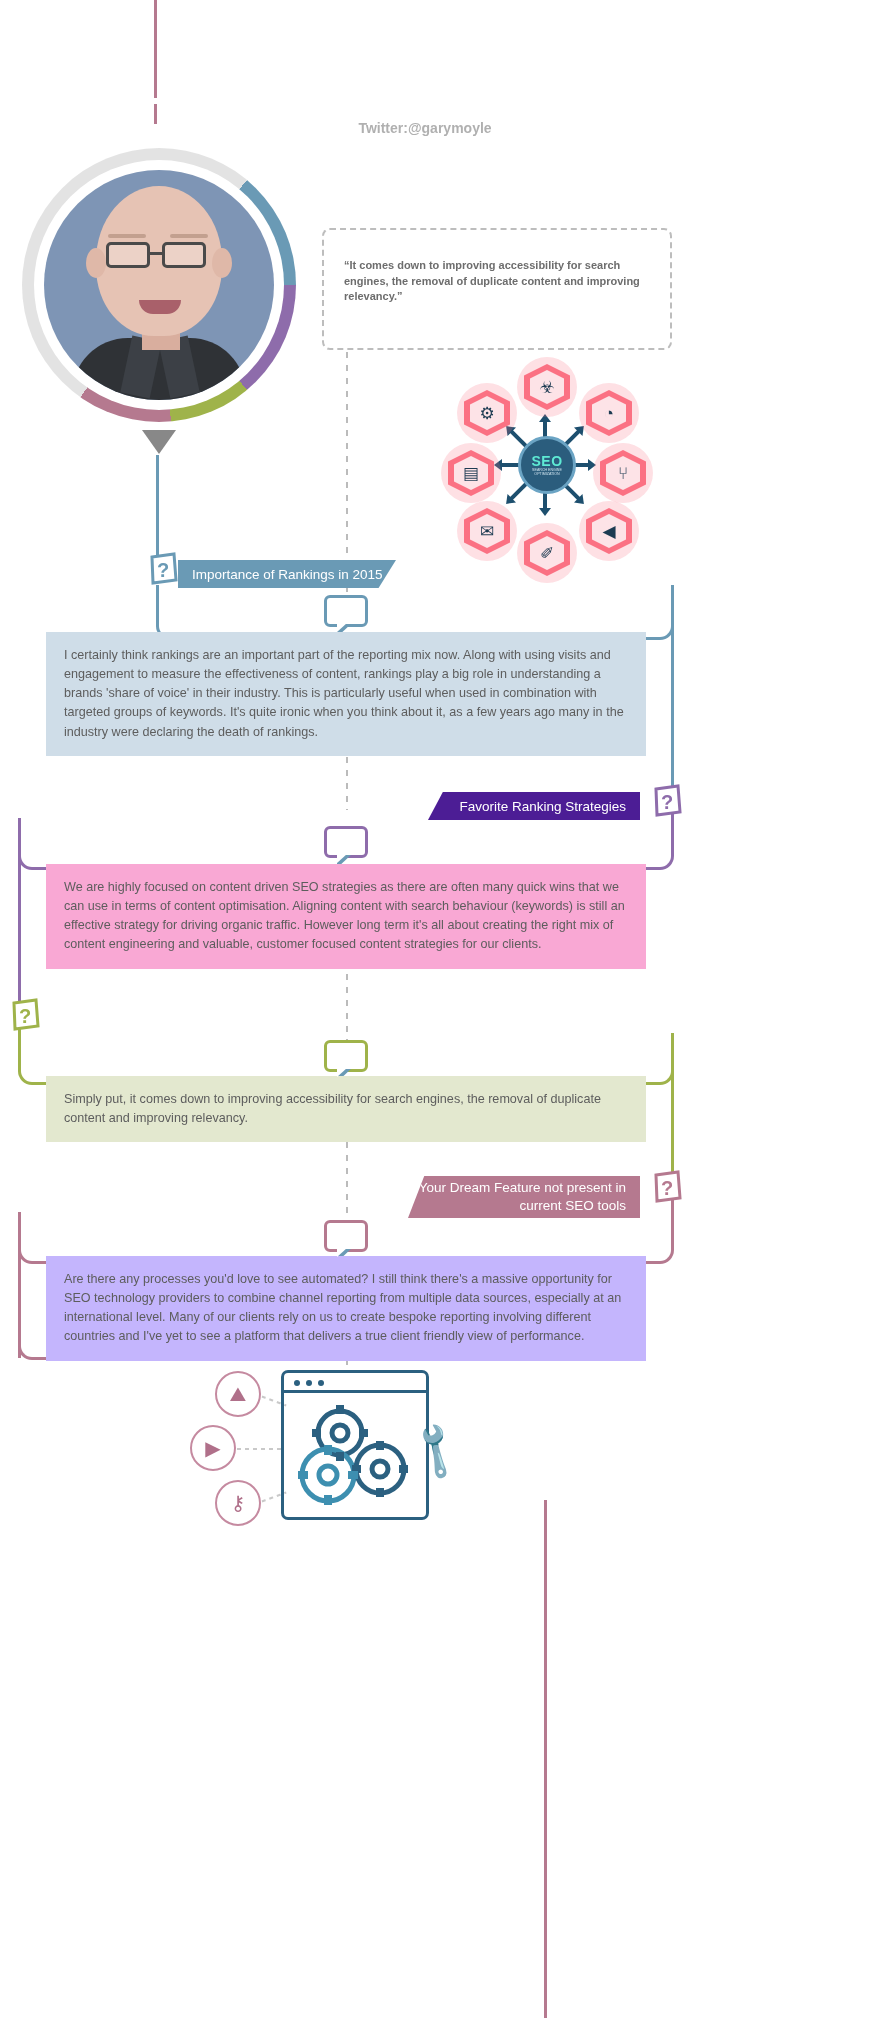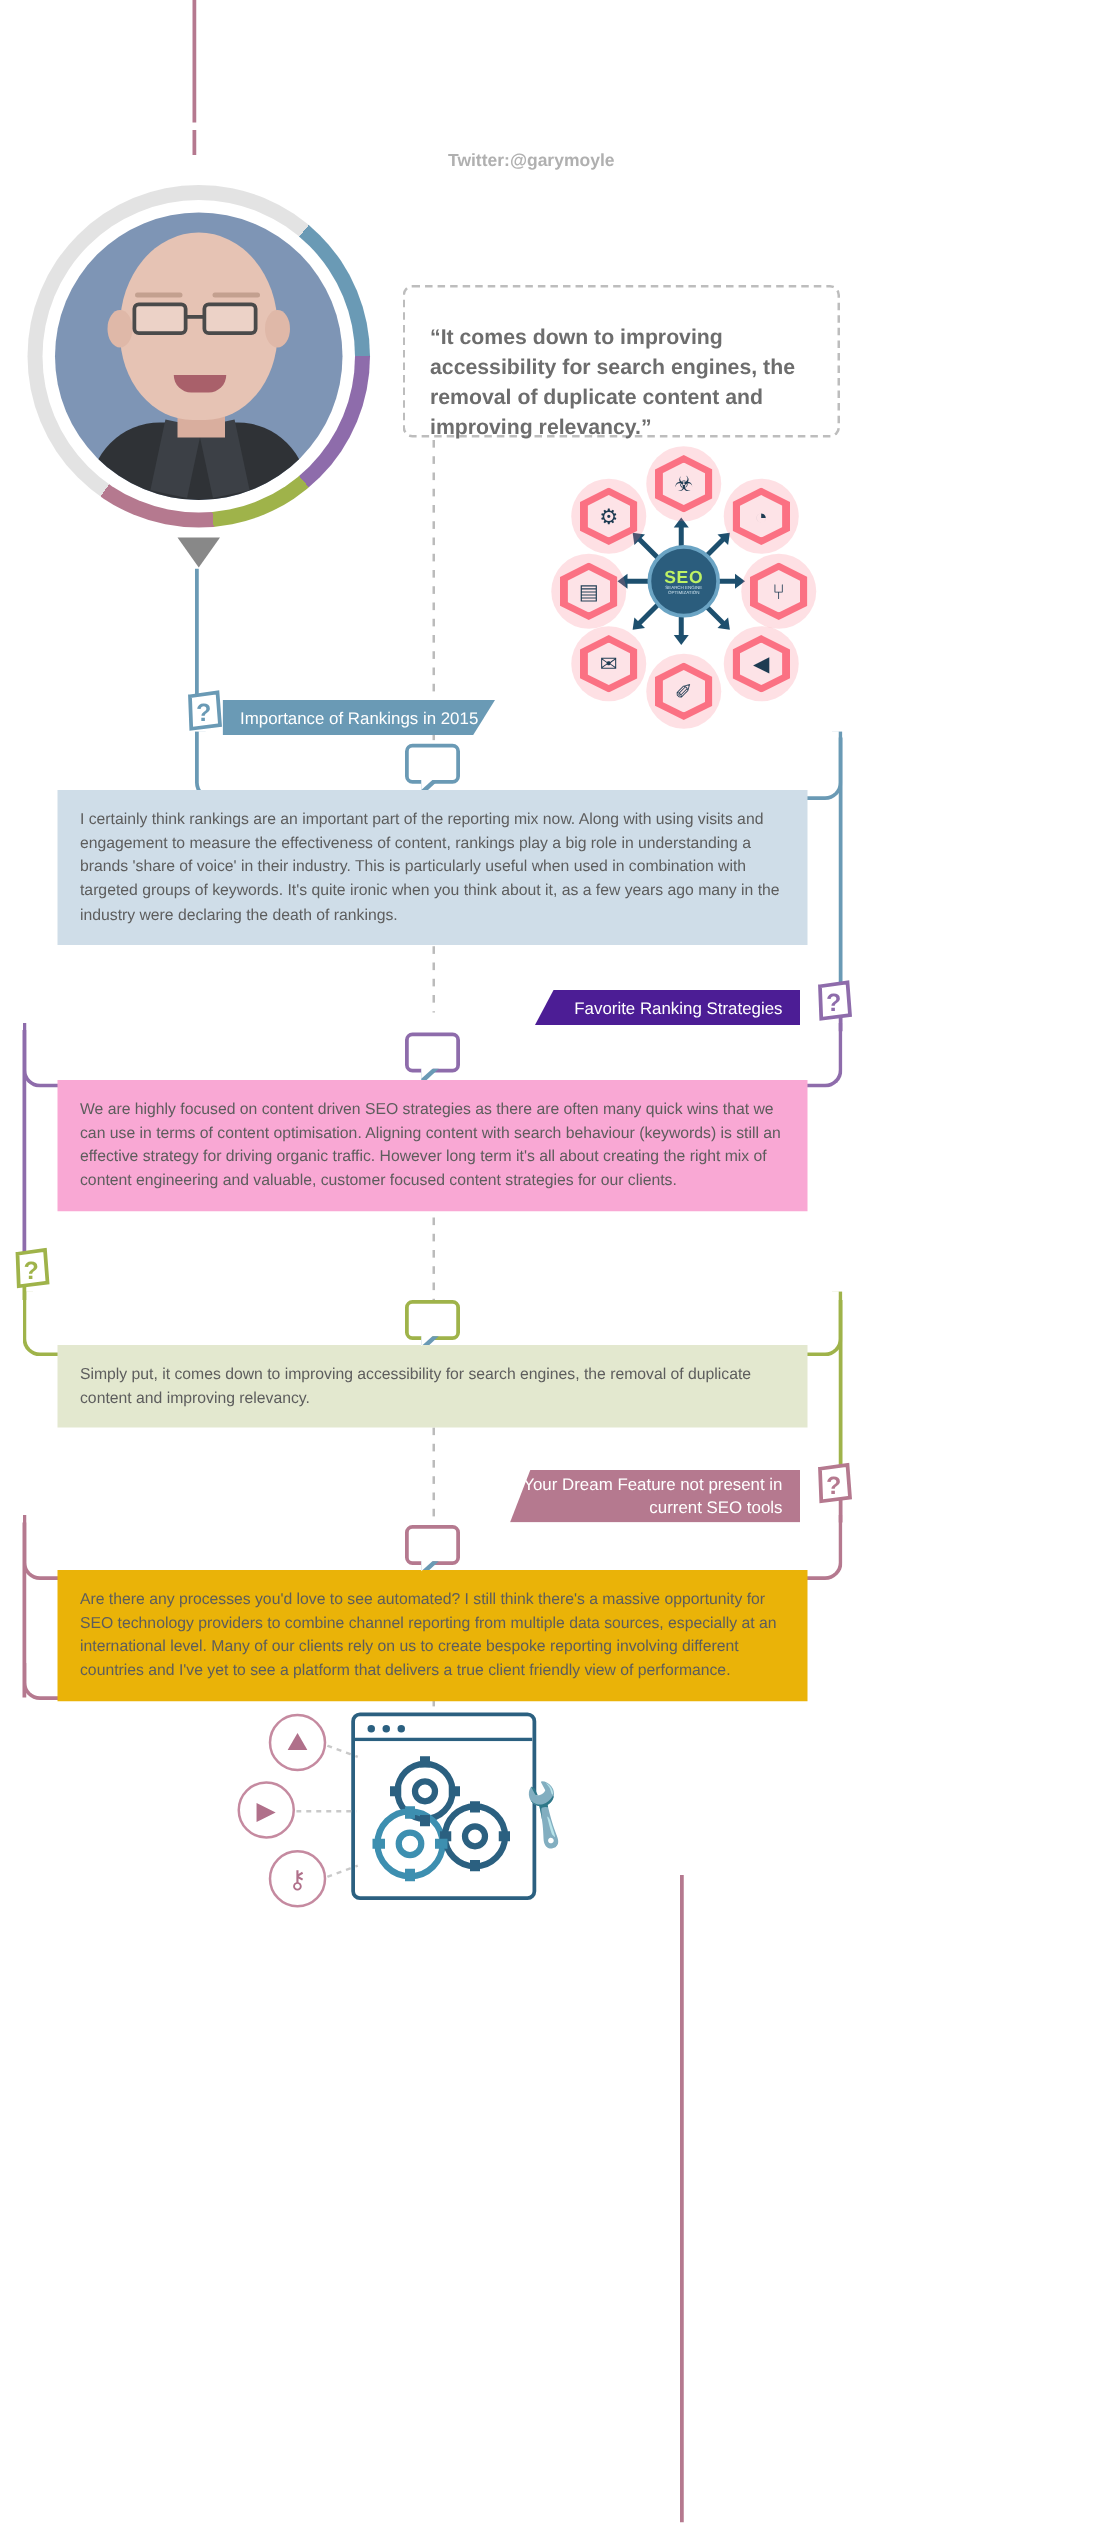--- a/index.html
+++ b/index.html
@@ -46,42 +46,42 @@
   .brow-r { left:126px; top:64px; width:38px; height:4px; background:#c3a08f; border-radius:2px;}
   .body-sh { left:28px; top:168px; width:174px; height:100px; border-radius:56px 56px 0 0; background:#2f3236; }
   .collar-l { left:82px; top:168px; width:30px; height:58px; background:#3c4046; transform:rotate(12deg); }
   .collar-r { left:120px; top:168px; width:30px; height:58px; background:#3c4046; transform:rotate(-12deg); }
   .neck { left:98px; top:150px; width:38px; height:30px; background:#d9ae9e; }
 
   
   .quote-box { position:absolute; left:322px; top:228px; width:350px; height:122px;
     border:2px dashed #bdbdbd; border-radius:8px; }
   .quote-text { position:absolute; left:344px; top:258px; width:312px;
-    font-size:17px; font-weight:bold; color:#6d6d6d; line-height:1.42; }
+    font-size:11px; font-weight:bold; color:#6d6d6d; line-height:1.42; }
 
   
   .hexwrap { position:absolute; left:440px; top:358px; width:212px; height:212px; }
   .hex { position:absolute; width:46px; height:46px; }
   .hexshape {
     width:100%; height:100%;
     clip-path: polygon(50% 0%, 100% 25%, 100% 75%, 50% 100%, 0% 75%, 0% 25%);
     background:#fb7183; display:flex; align-items:center; justify-content:center;
   }
   .hexshape::before {
     content:""; position:absolute; width:34px; height:34px;
     clip-path: polygon(50% 0%, 100% 25%, 100% 75%, 50% 100%, 0% 75%, 0% 25%);
     background:#fde3e7;
   }
   .hex .glyph { position:relative; z-index:2; font-size:17px; color:#1d3b52; line-height:1; }
   .hex-halo { position:absolute; left:-7px; top:-7px; width:60px; height:60px; border-radius:50%;
     background:rgba(251,113,131,.22); }
   .seo-center { position:absolute; left:78px; top:78px; width:58px; height:58px; border-radius:50%;
     background:#2b5d7d; display:flex; flex-direction:column; align-items:center; justify-content:center;
     border:3px solid #6ba4c4; }
-  .seo-center .s1 { font-size:14px; font-weight:bold; color:#bef264; letter-spacing:.5px; line-height:1;text-align:right; }
+  .seo-center .s1 { font-size:14px; font-weight:bold; color:#5eead4; letter-spacing:.5px; line-height:1;text-align:right; }
   .seo-center .s2 { font-size:3.6px; color:#cfe3ee; line-height:1.25; text-align:center; }
   .spoke { position:absolute; background:#1d4f6e; height:4px; transform-origin:0 50%; }
   .spoke::after { content:""; position:absolute; right:-7px; top:-4px;
     border-left:8px solid #1d4f6e; border-top:6px solid transparent; border-bottom:6px solid transparent; }
 
   
   .rail { position:absolute; border-style:solid; border-color:#6a9ab5; }
   .dashline { position:absolute; left:346px; width:2px;
     background-image: linear-gradient(#bbb 6px, transparent 6px);
     background-size: 2px 13px; }
@@ -289,21 +289,21 @@
     <svg viewBox="0 0 30 34" xmlns="http://www.w3.org/2000/svg">
       <path d="M4 5 L26 2 L28 28 L5 31 Z" fill="#ffffff" stroke="#b5798f" stroke-width="3"></path>
       <text x="15" y="25" font-family="Liberation Sans, sans-serif" font-size="20" font-weight="bold" fill="#b5798f" text-anchor="middle">?</text>
     </svg>
   </div>
   <div class="ribbon" style="left:408px; top:1176px; width:232px; height:42px; background:#b5798f; justify-content:flex-end;
               clip-path: polygon(7% 0, 100% 0, 100% 100%, 0 100%); padding-right:14px; text-align:right; line-height:1.35;">
     <span>Your Dream Feature not present in current SEO tools</span>
   </div>
   <div class="bubble" style="left:324px; top:1220px; border-color:#b5798f;"></div>
-  <div class="panel" style="left:46px; top:1256px; width:600px; background:#eab308;">
+  <div class="panel" style="left:46px; top:1256px; width:600px; background:#c4b5fd;">
     <span>Are there any processes you'd love to see automated? I still think there's a massive opportunity for SEO technology providers to combine channel reporting from multiple data sources, especially at an international level. Many of our clients rely on us to create bespoke reporting involving different countries and I've yet to see a platform that delivers a true client friendly view of performance.</span>
   </div>
 
   <div class="browser">
     <div class="browser-bar"></div>
     <div class="dot" style="left:10px;"></div>
     <div class="dot" style="left:22px;"></div>
     <div class="dot" style="left:34px;"></div>
     <svg viewBox="0 0 148 126" style="position:absolute;left:0;top:20px;width:148px;height:126px;">
       <g fill="none" stroke="#2b6080" stroke-width="5">

